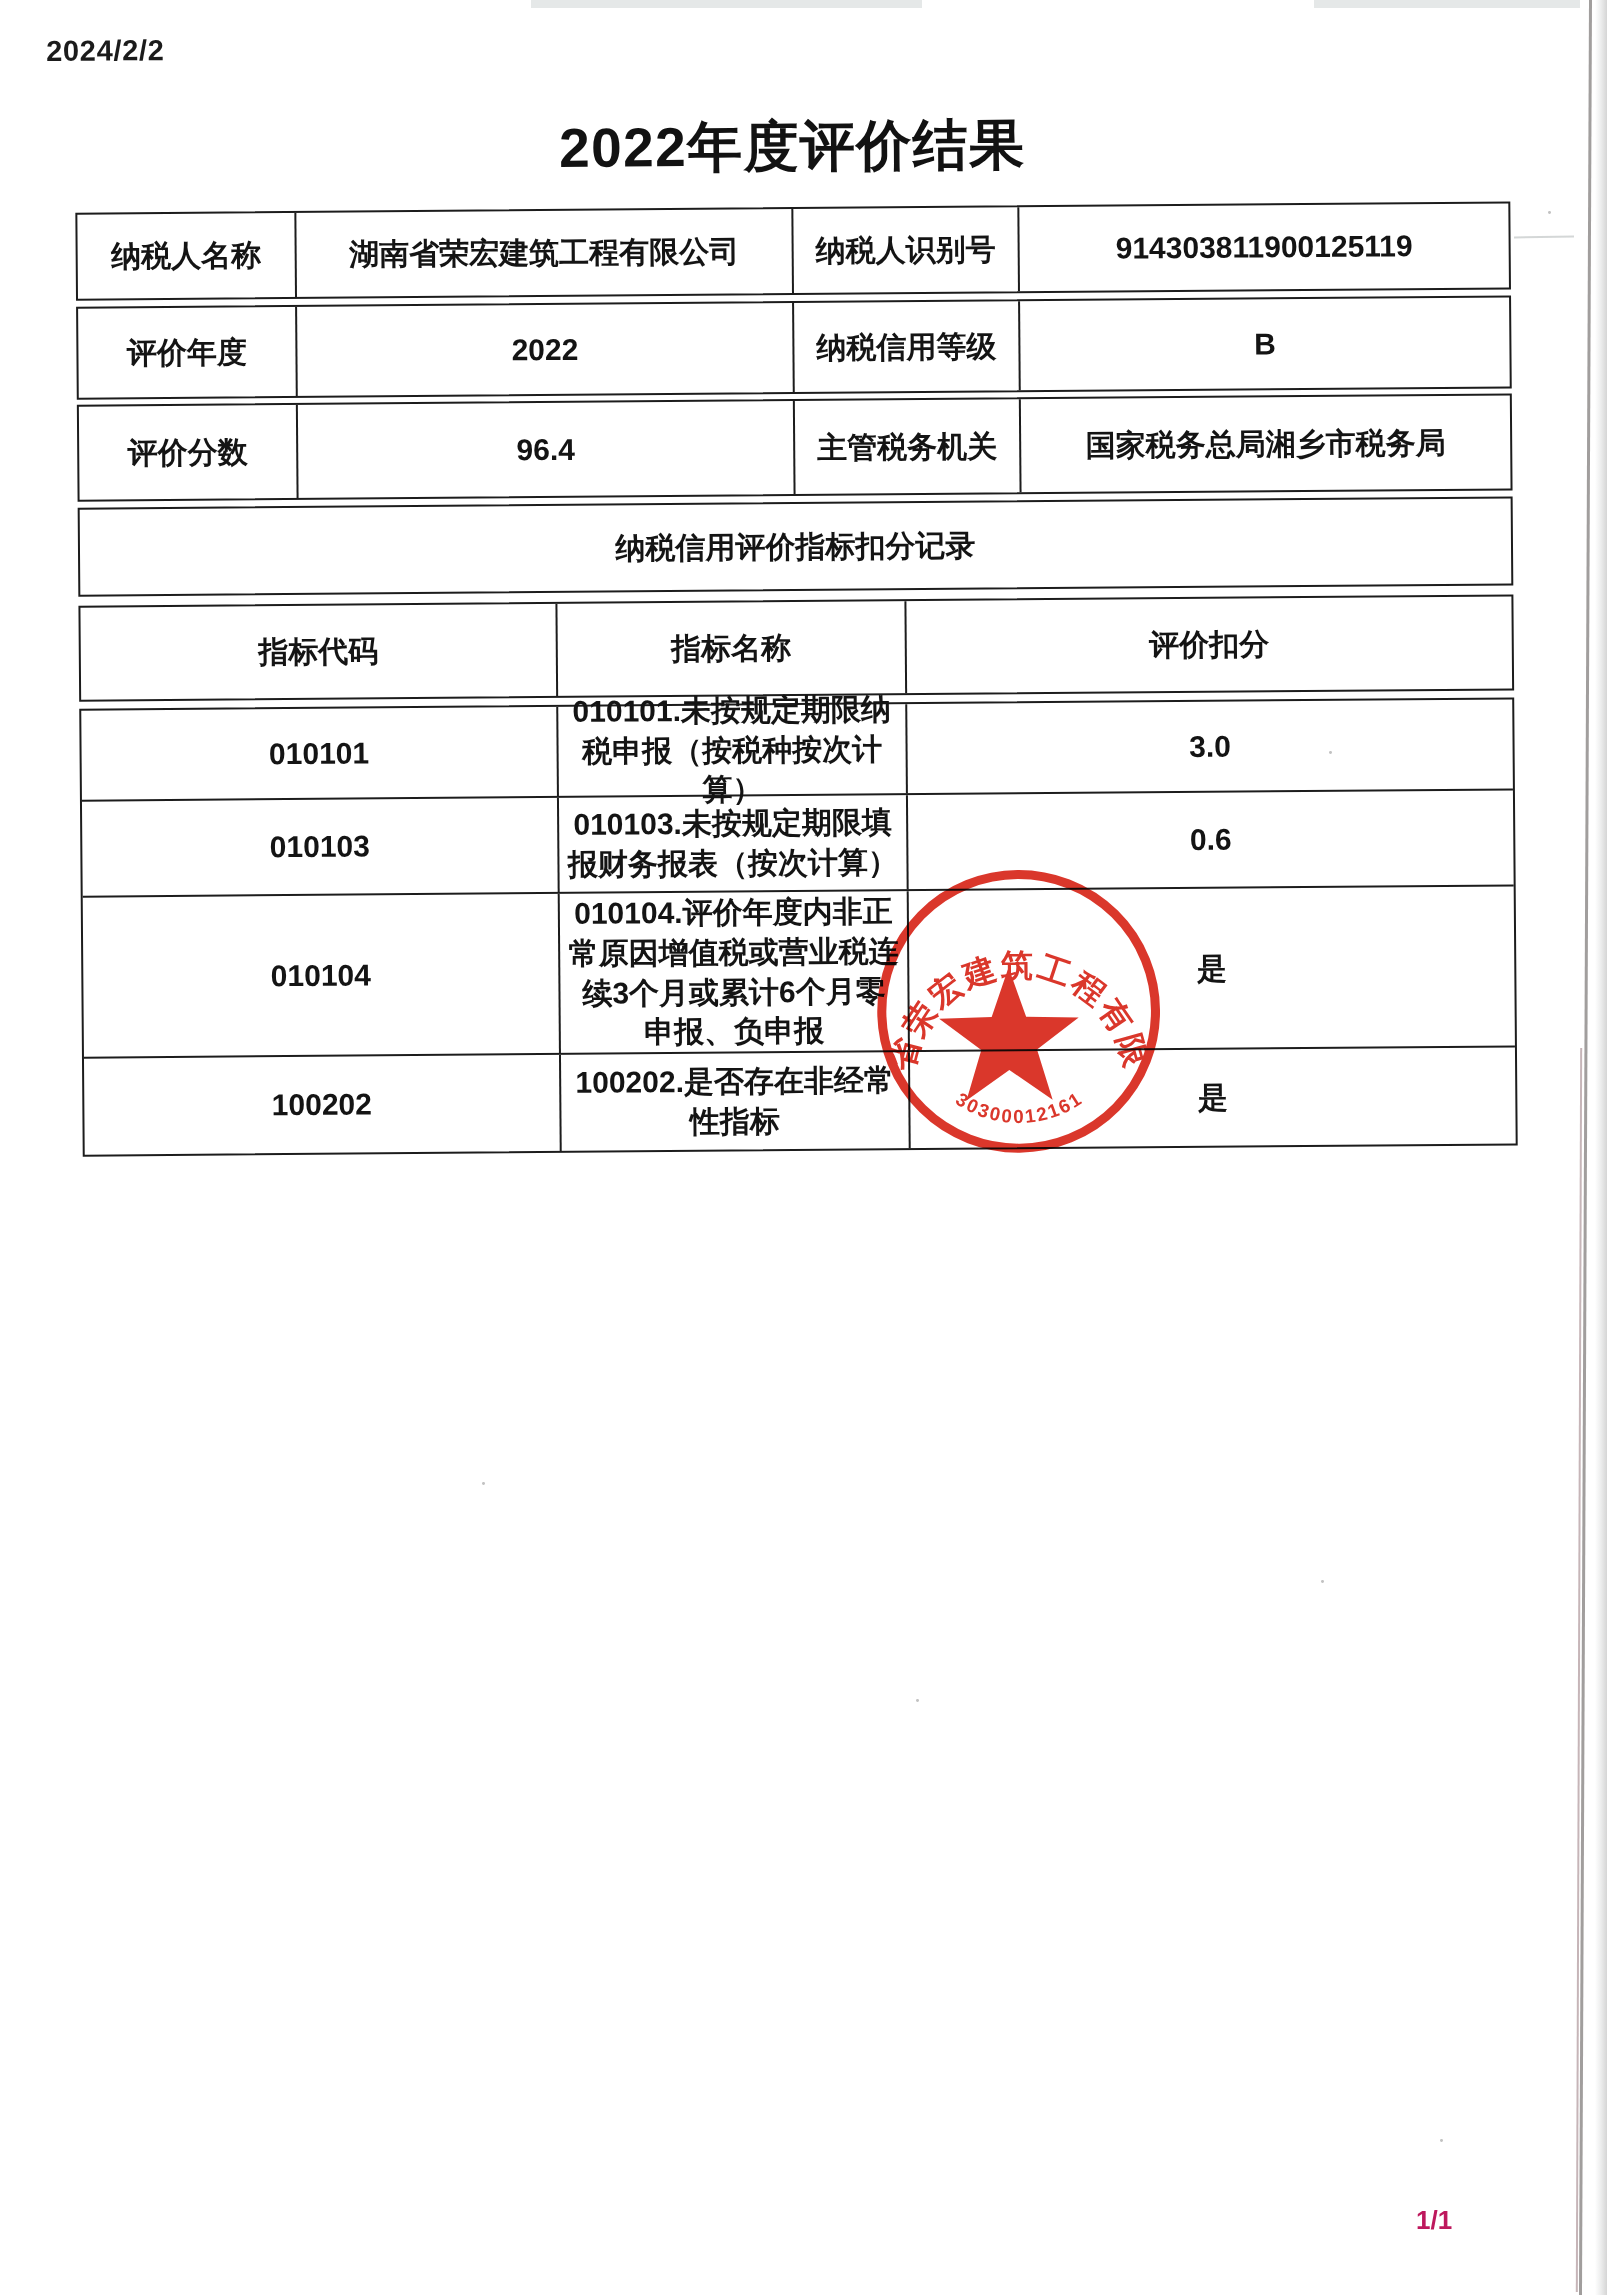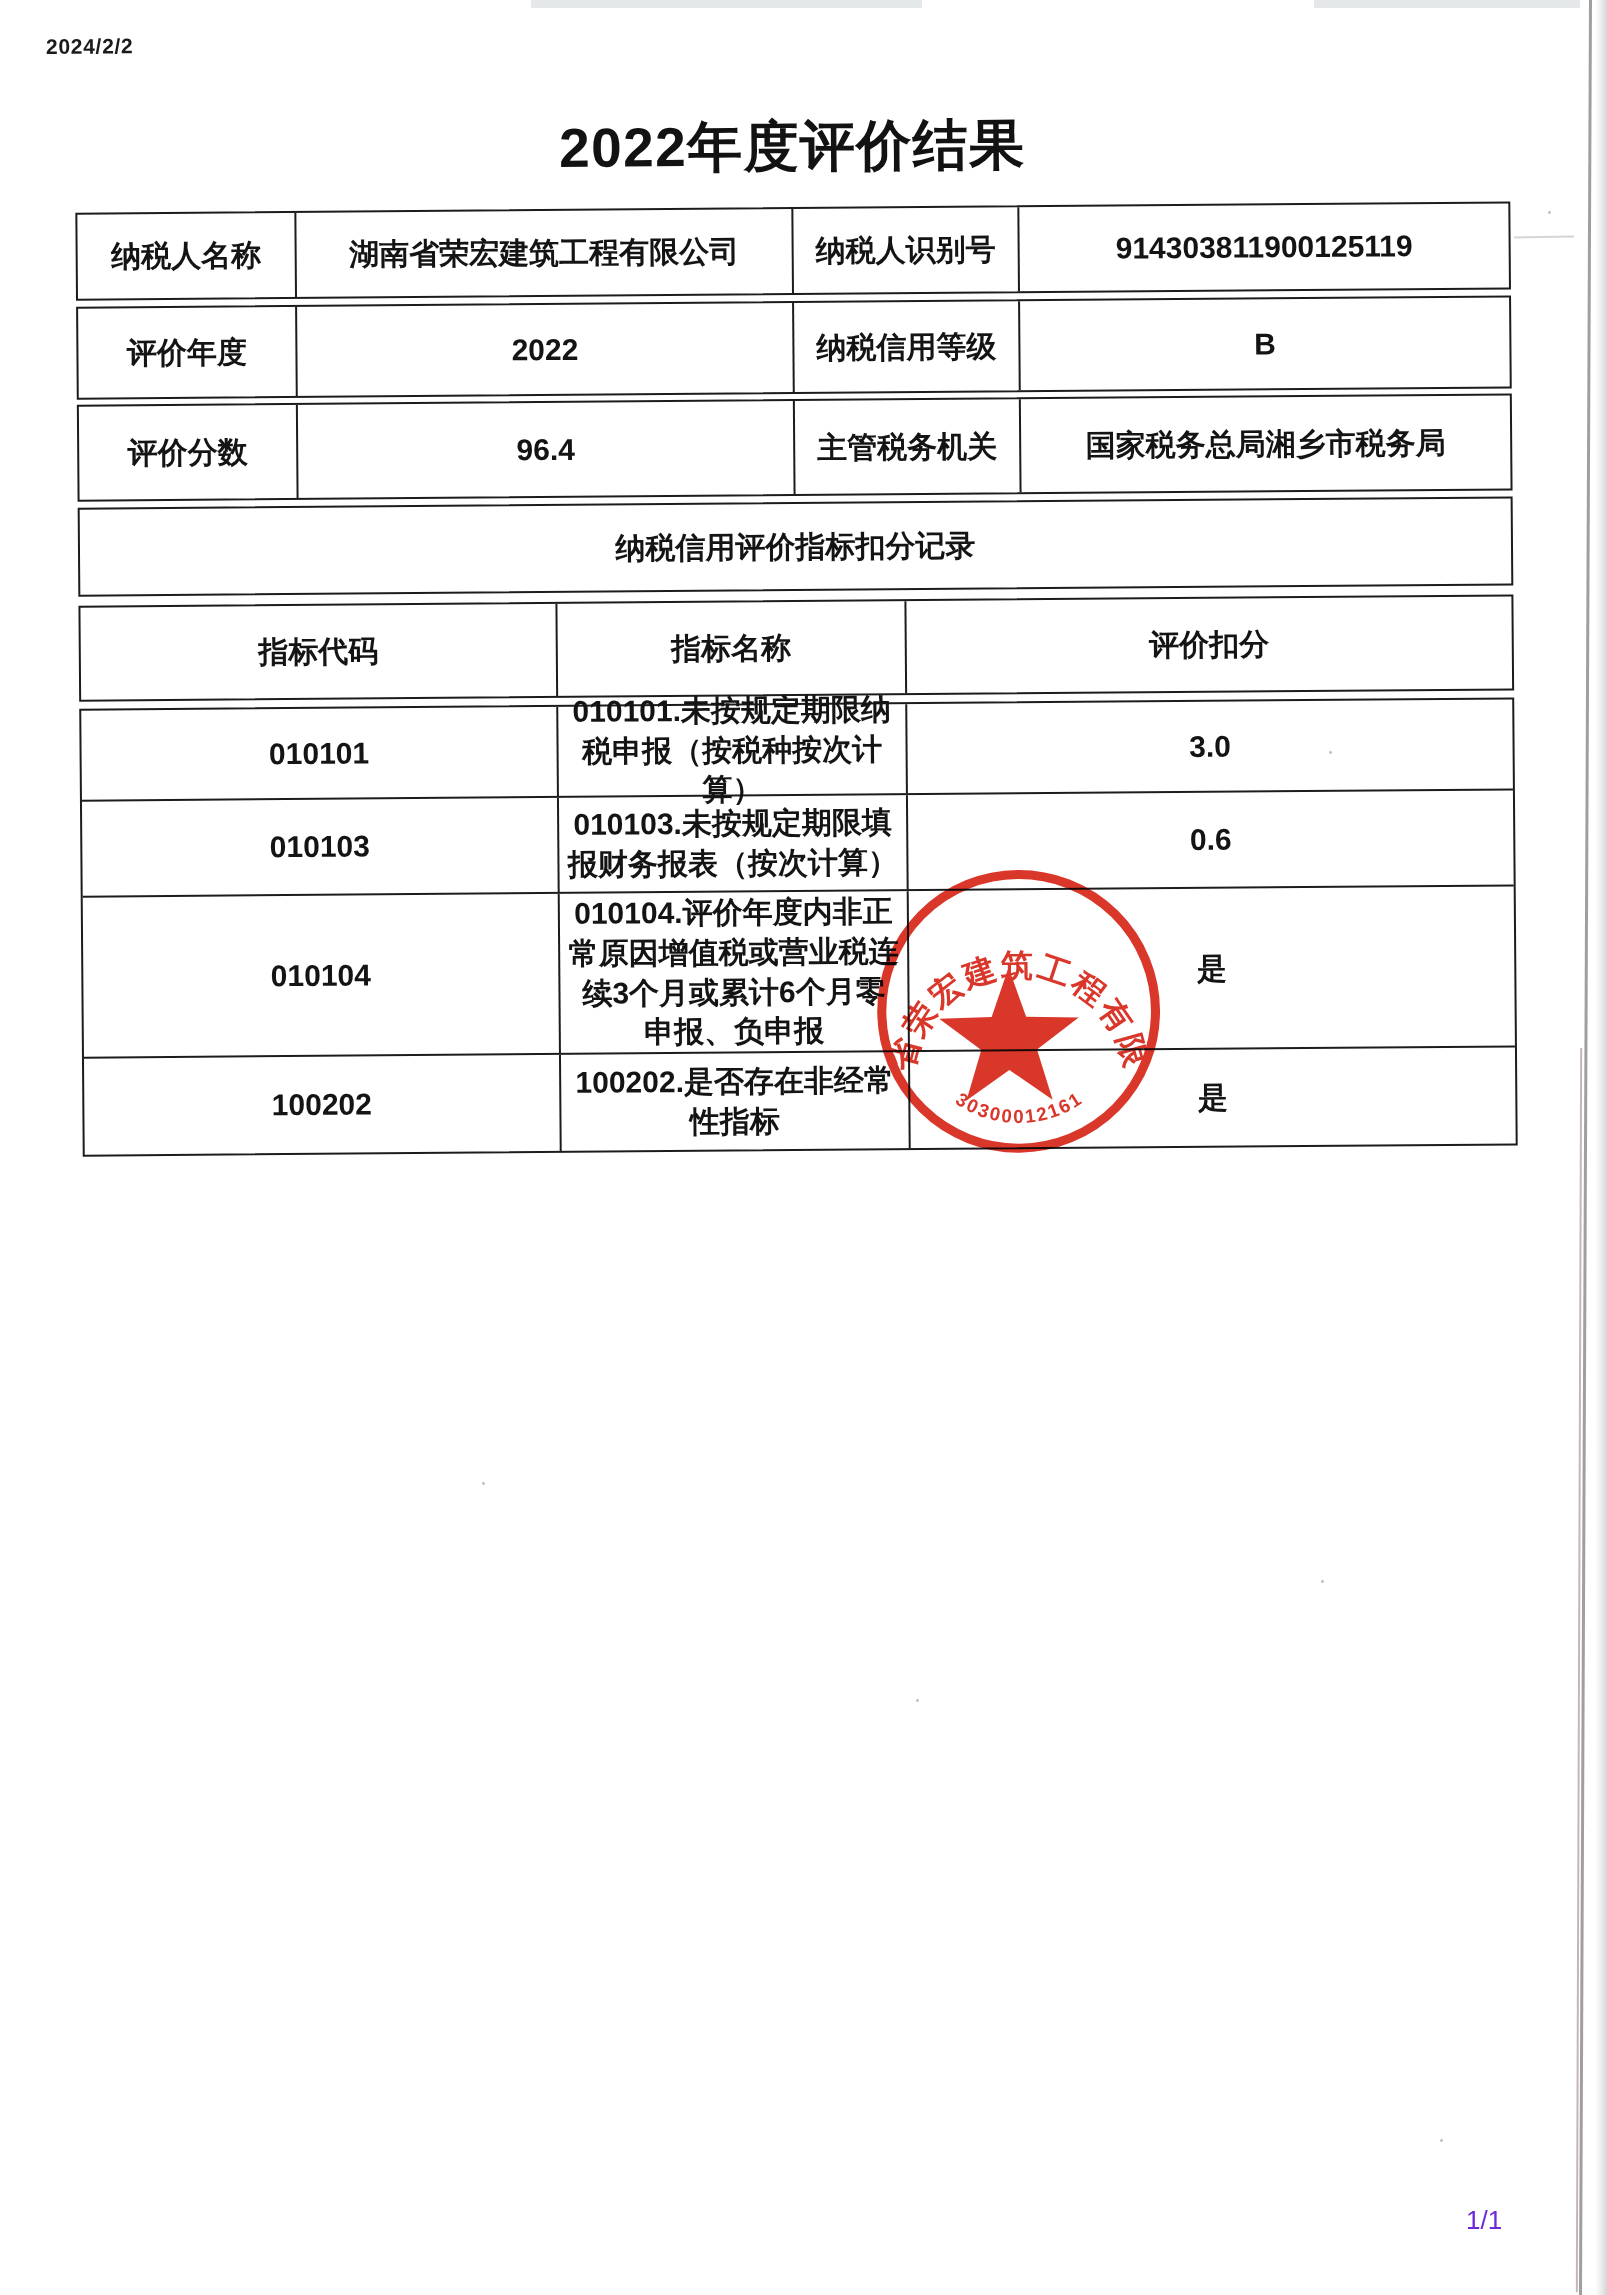--- a/index.html
+++ b/index.html
@@ -7,21 +7,21 @@
     position:relative;
     width:1608px;height:2295px;
     background:#ffffff;
     overflow:hidden;
     font-family:"Liberation Sans","DejaVu Sans",sans-serif;
     color:#161616;
   }
   .skew{position:absolute;inset:0;transform:rotate(-0.45deg);transform-origin:50% 35%;}
   .scan-date{
     position:absolute;left:52px;top:29px;
-    font-size:21px;font-weight:600;letter-spacing:0.7px;color:#1b1b1b;
+    font-size:29px;font-weight:600;letter-spacing:0.7px;color:#1b1b1b;
   }
   .doc-title{
     position:absolute;left:80px;top:110px;width:1435px;
     text-align:center;font-size:55px;font-weight:700;letter-spacing:1.4px;color:#121212;
   }
   
   .trow{
     position:absolute;left:80px;width:1435px;
     display:flex;box-sizing:border-box;
     border:2.8px solid #1c1c1c;
@@ -50,22 +50,22 @@
   .drow{display:flex;box-sizing:border-box;border-top:2.1px solid #1c1c1c;}
   .drow:first-child{border-top:none;}
   .h-r1{height:89px;} .h-r2{height:96px;} .h-r3{height:161px;} .h-r4{height:98px;}
   
   .seal{
     position:absolute;left:862px;top:858px;width:310px;height:310px;
     mix-blend-mode:multiply;opacity:0.93;
   }
   
   .page-num{
-    position:absolute;left:1466px;top:2205px;
-    font-size:26px;font-weight:400;color:#6d28d9;
+    position:absolute;left:1416px;top:2205px;
+    font-size:26px;font-weight:700;color:#be185d;
   }
   
   .edge-strip{
     position:absolute;right:0;top:0;width:12.6px;height:100%;
     background:linear-gradient(to left,#c9c9c9,#e9eaea 55%,rgba(255,255,255,0));
     opacity:.85;
   }
   .edge-line{
     position:absolute;left:1584px;top:-5.6px;width:2.8px;height:2307px;
     background:#6e6a69;opacity:.65;transform:rotate(0.25deg);

